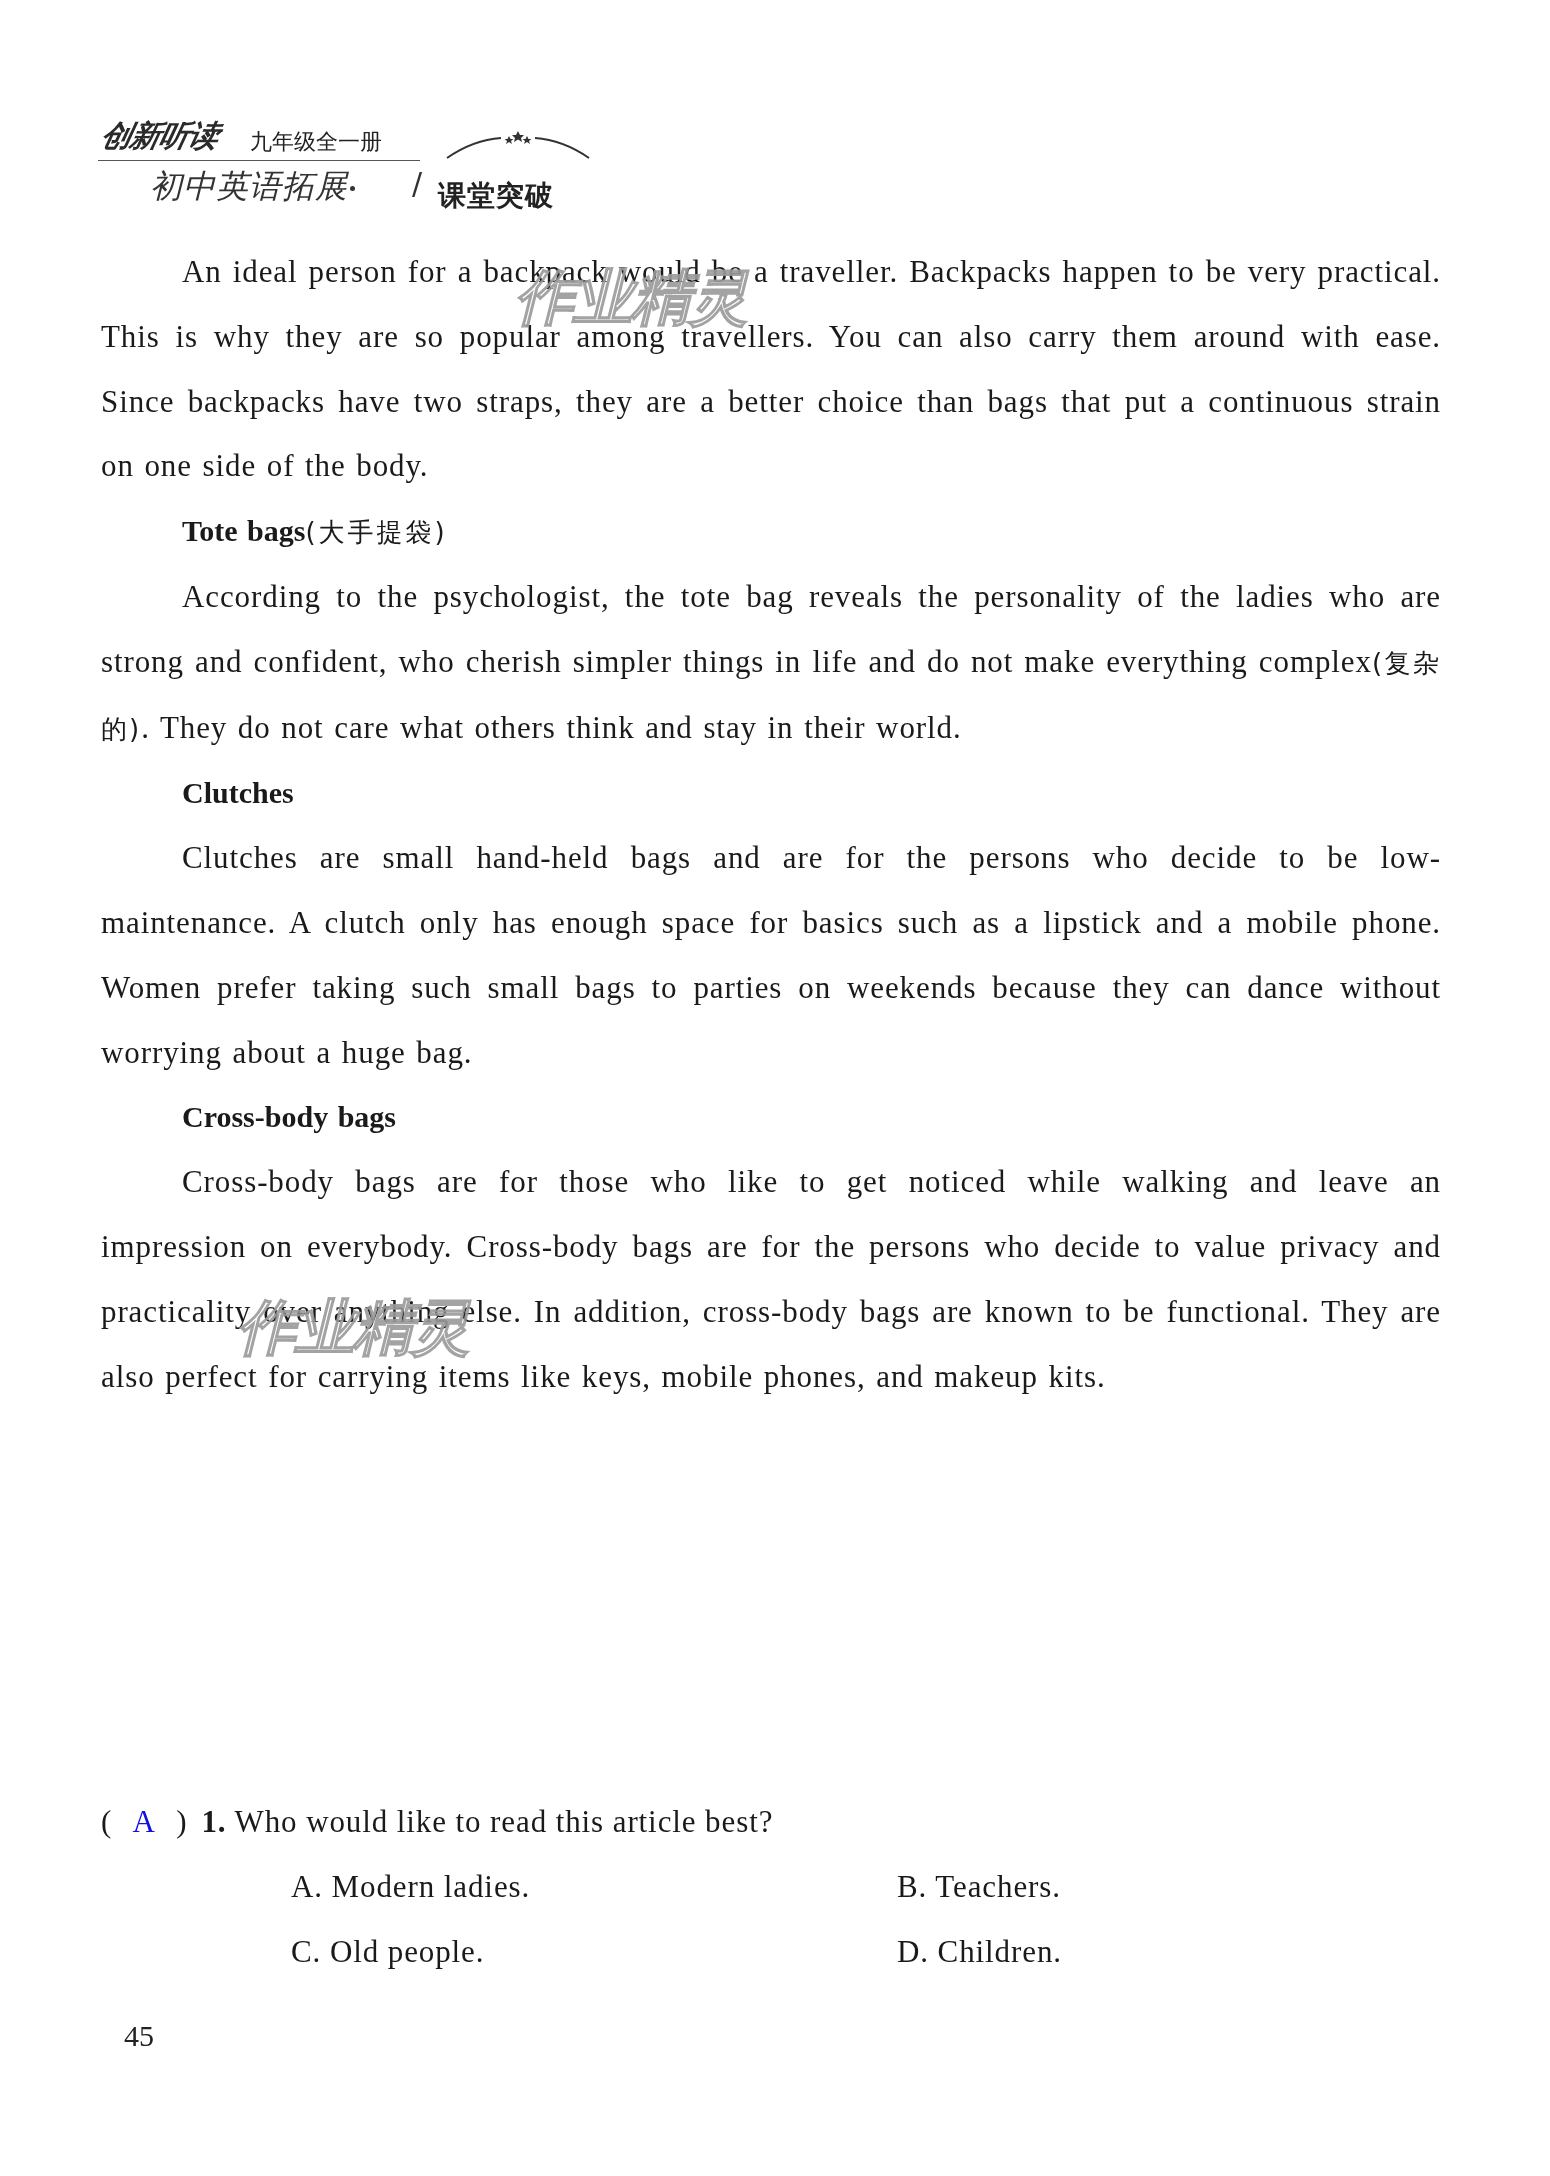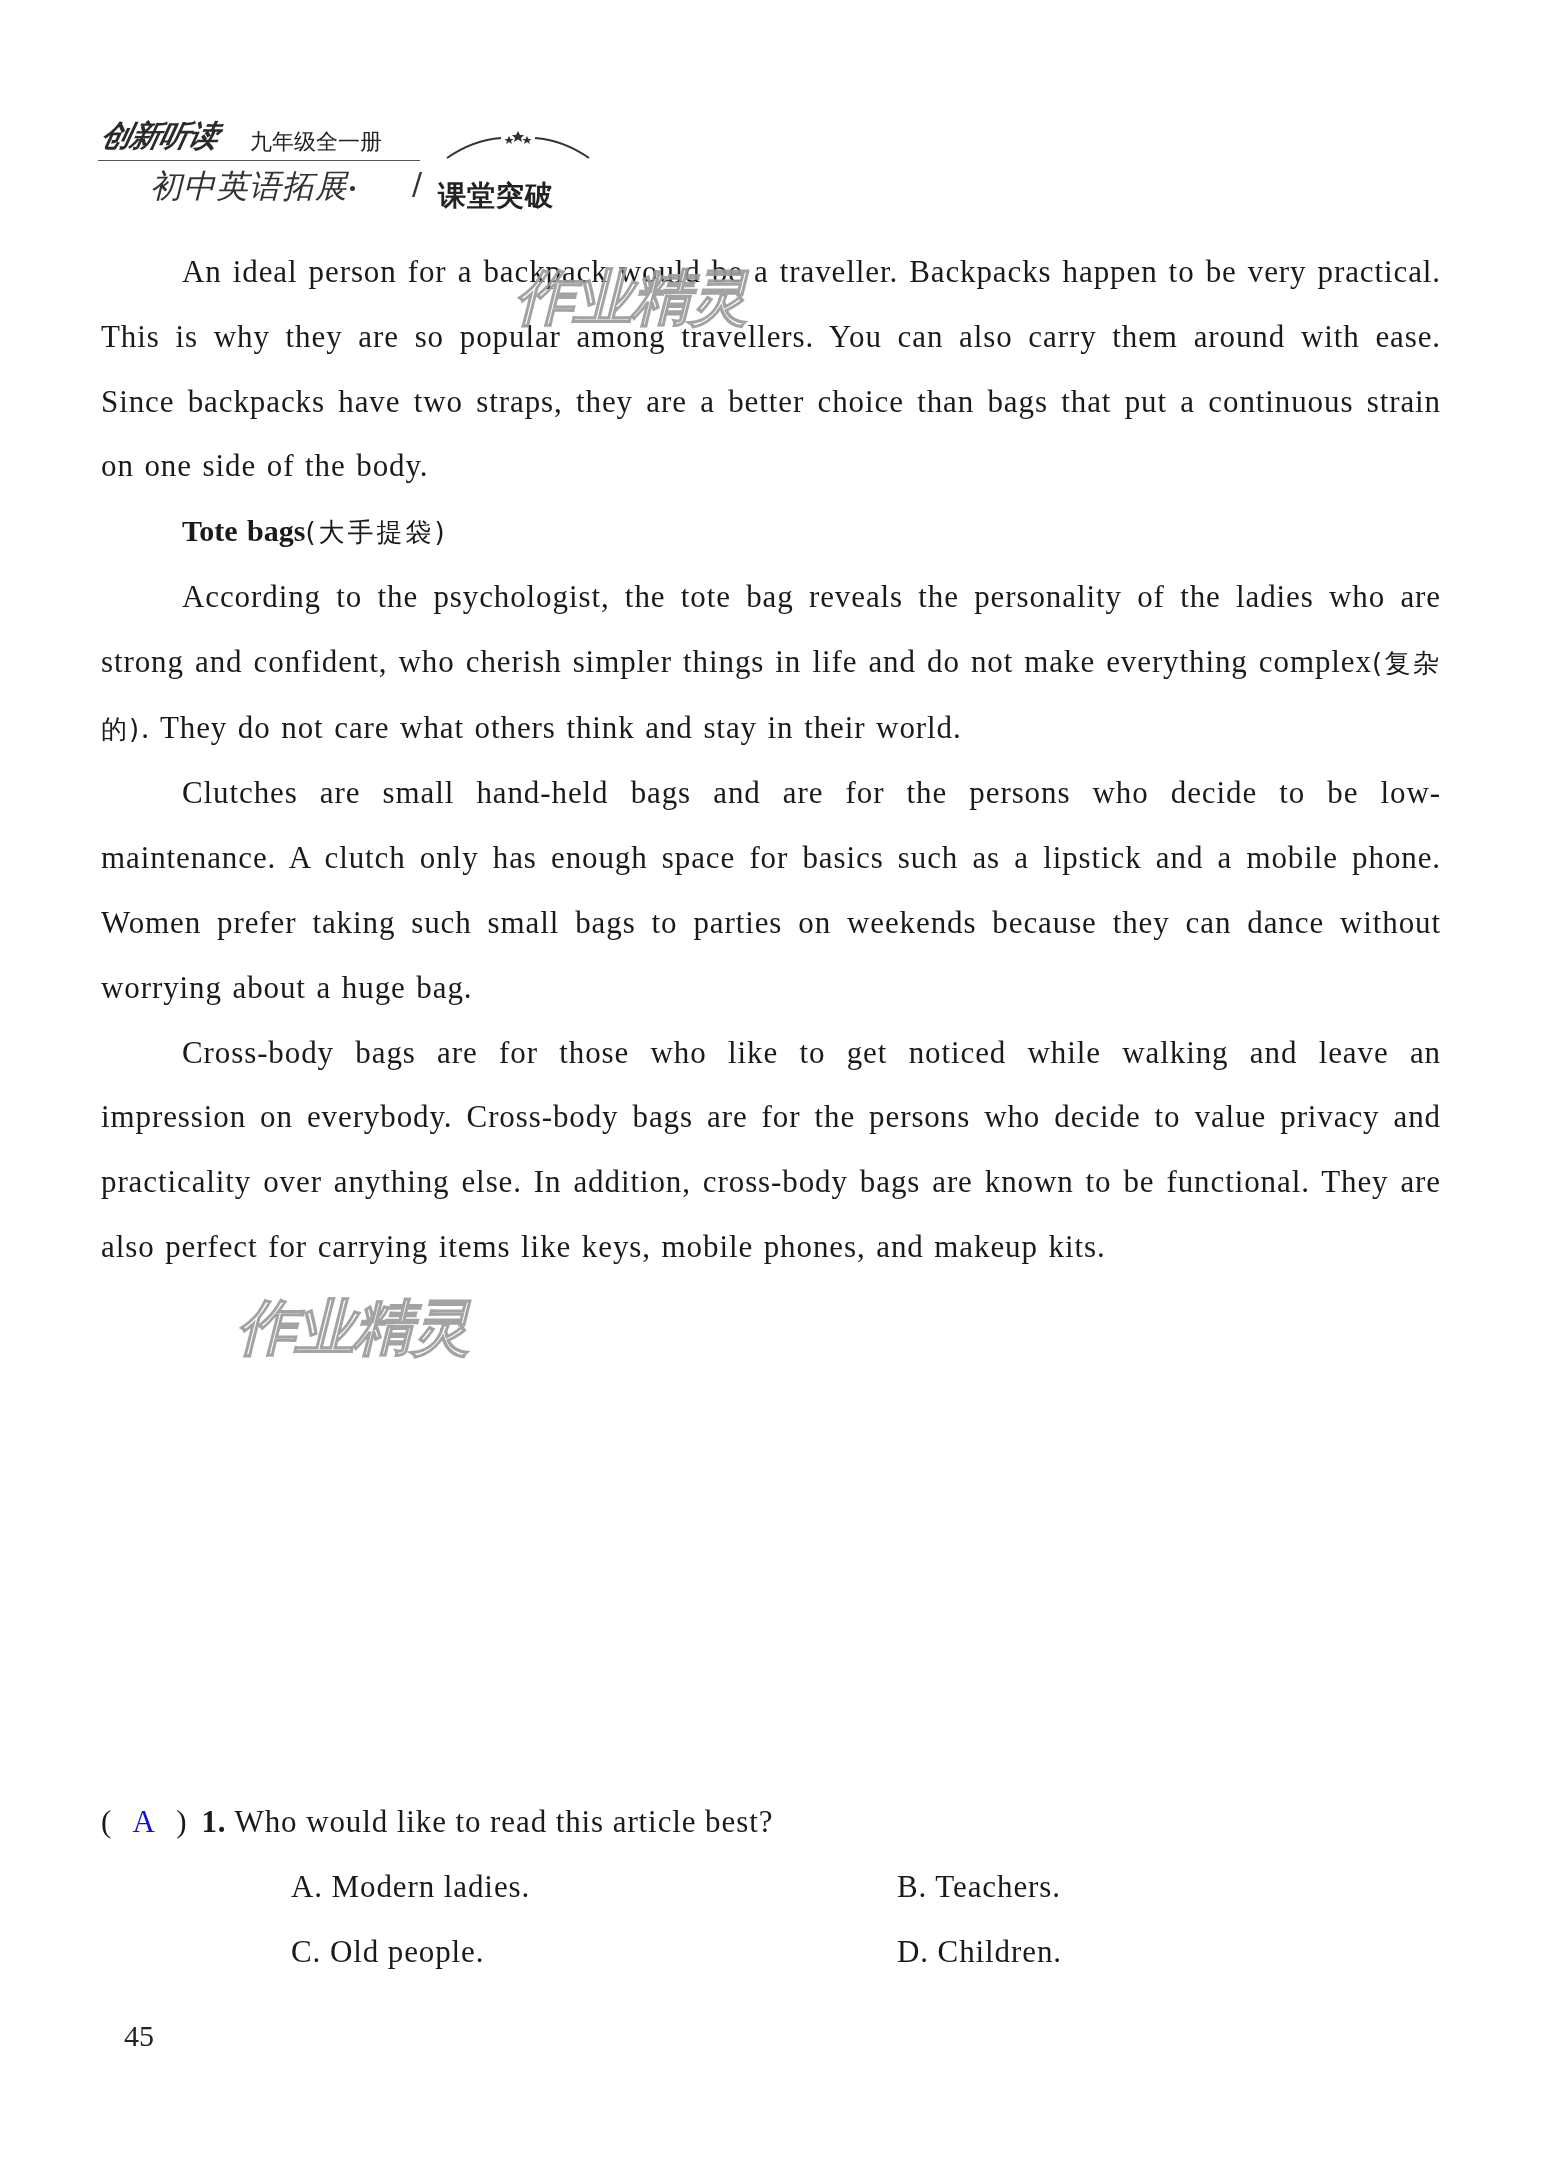--- a/index.html
+++ b/index.html
@@ -225,25 +225,31 @@
 
   <div class="heading">
     <span>Tote bags</span><span class="cn">(大手提袋)</span>
   </div>
 
   <p>
     <span>According to the psychologist, the tote bag reveals the personality of the ladies who are strong and confident, who cherish simpler things in life and do not make everything complex</span><span class="cn">(复杂的)</span><span>. They do not care what others think and stay in their world.</span>
   </p>
 
 
+  <div class="heading">
+    <span>Clutches</span>
+  </div>
 
   <p>
     <span>Clutches are small hand-held bags and are for the persons who decide to be low-maintenance. A clutch only has enough space for basics such as a lipstick and a mobile phone. Women prefer taking such small bags to parties on weekends because they can dance without worrying about a huge bag.</span>
   </p>
 
+  <div class="heading">
+    <span>Cross-body bags</span>
+  </div>
 
   <p>
     <span>Cross-body bags are for those who like to get noticed while walking and leave an impression on everybody. Cross-body bags are for the persons who decide to value privacy and practicality over anything else. In addition, cross-body bags are known to be functional. They are also perfect for carrying items like keys, mobile phones, and makeup kits.</span>
   </p>
 </div>
 
 <div class="question">
   <div class="q-line">
     <span class="paren">(</span><span class="answer">A</span><span class="paren">)</span><span class="q-num">1.</span><span>Who would like to read this article best?</span>
   </div>

